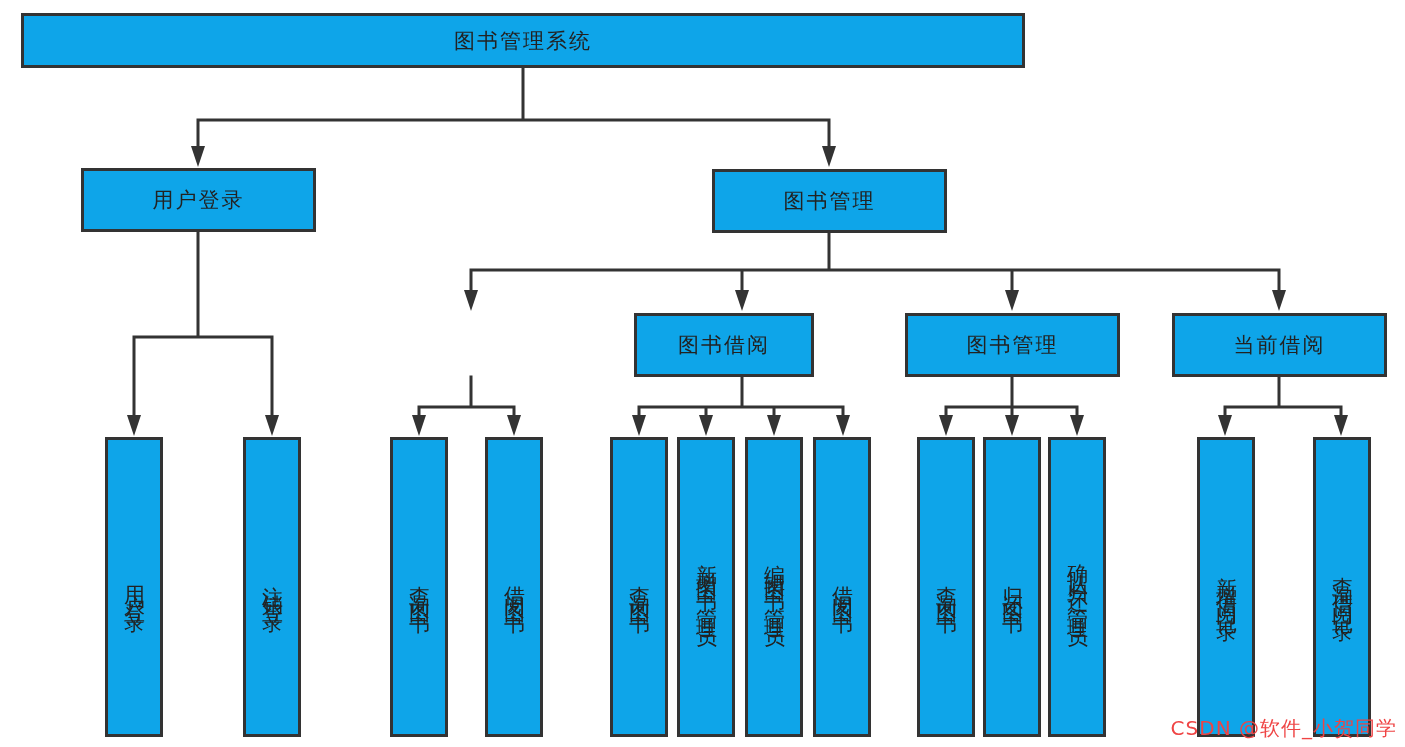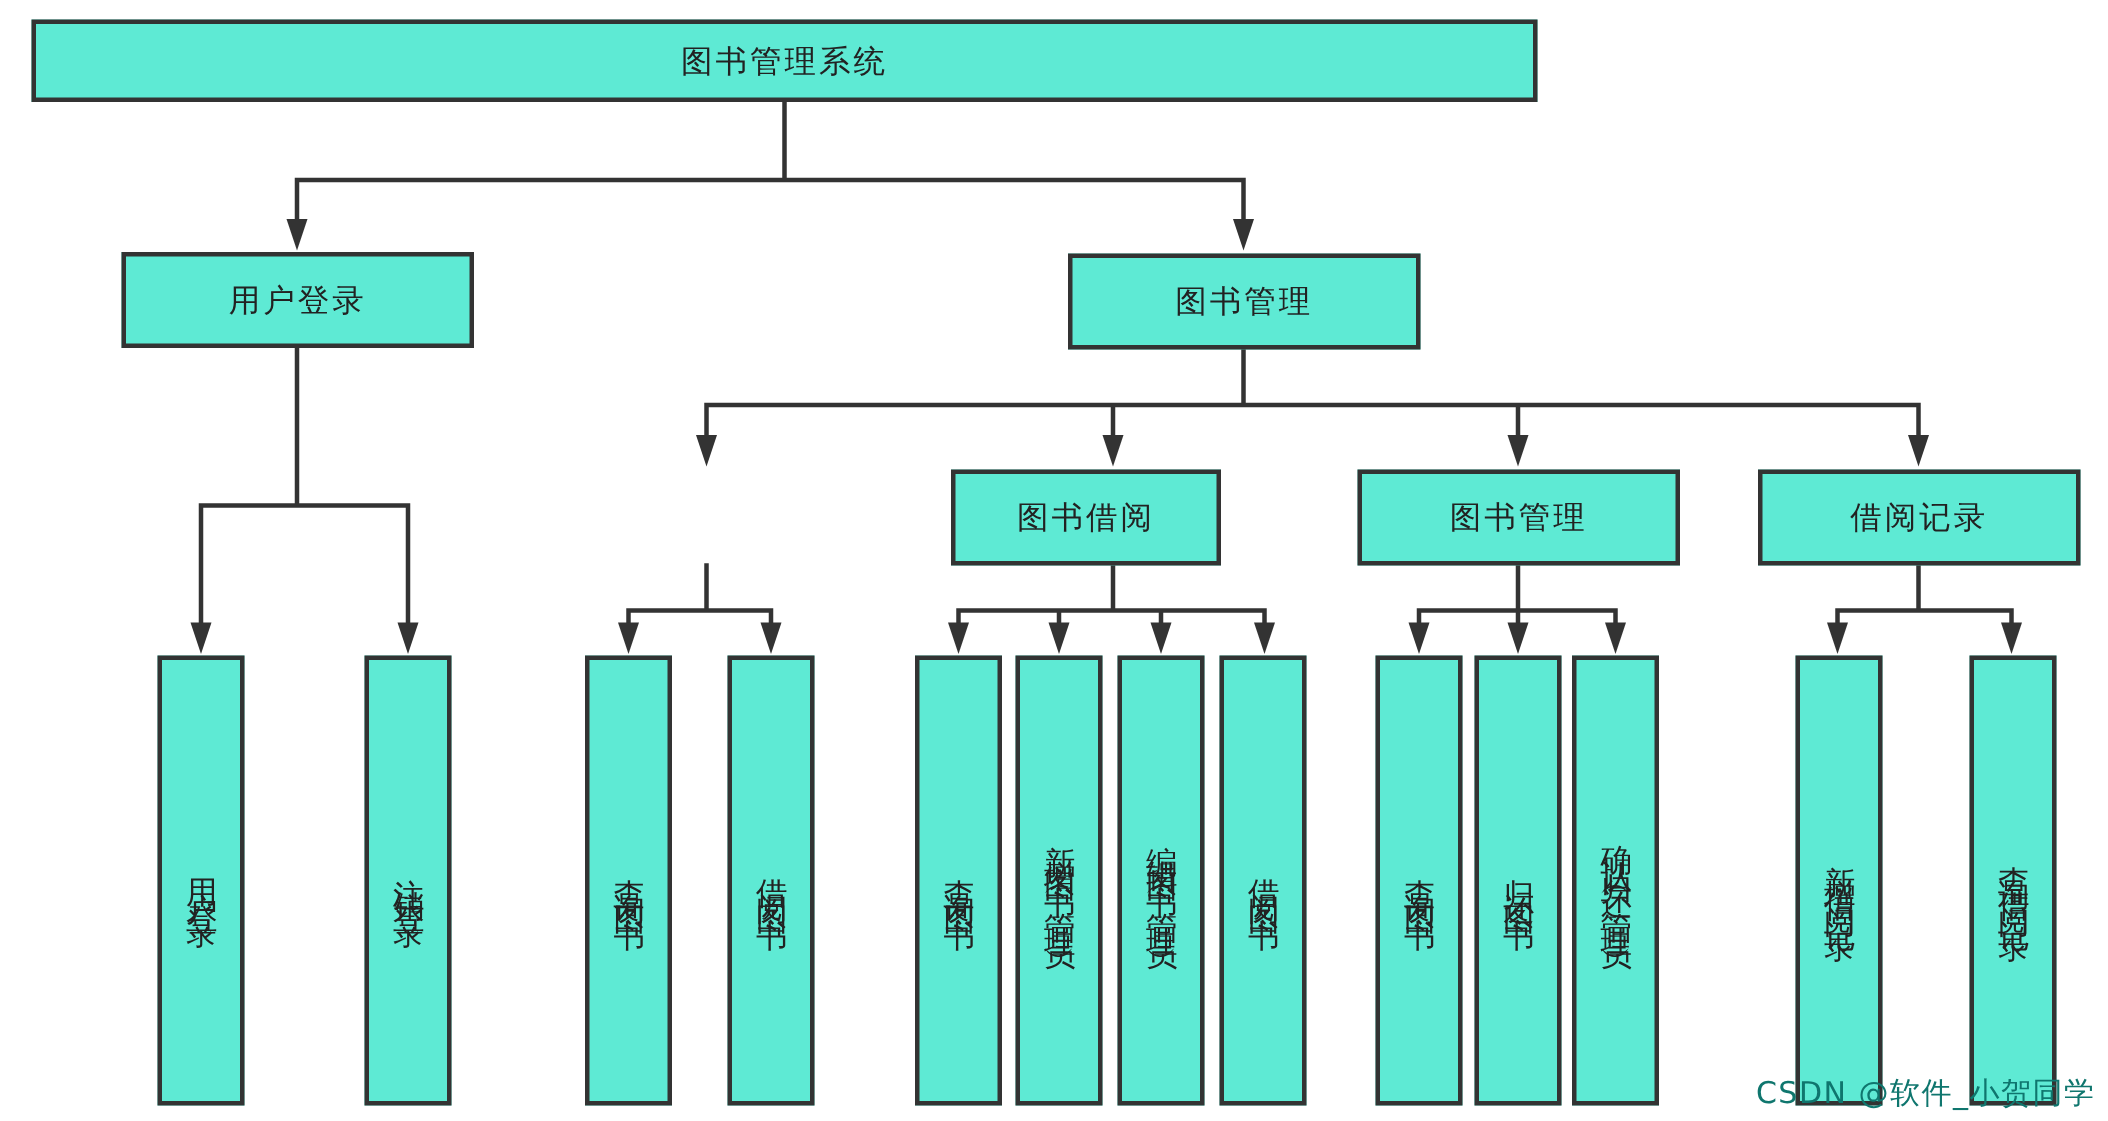--- a/index.html
+++ b/index.html
@@ -13,21 +13,21 @@
   }
   .connectors {
     position: absolute;
     left: 0; top: 0;
     pointer-events: none;
   }
   .box {
     position: absolute;
     box-sizing: border-box;
     border: 3px solid #333333;
-    background: #5eead4;
+    background: #0ea5e9;
     display: flex;
     align-items: center;
     justify-content: center;
     color: #222222;
   }
   .hbox span {
     font-size: 21px;
     letter-spacing: 2px;
     white-space: nowrap;
   }
@@ -37,21 +37,21 @@
     font-size: 21px;
     letter-spacing: 9px;
     line-height: 1;
     white-space: nowrap;
   }
   .watermark {
     position: absolute;
     right: 8px;
     bottom: 5px;
     font-size: 20px;
-    color: #0f766e;
+    color: #ef4444;
     letter-spacing: 1px;
     white-space: nowrap;
     margin-left: 20px;
   }
 </style>
 </head>
 <body>
 
 <div class="stage">
 
@@ -108,21 +108,21 @@
     <span>图书管理</span>
   </div>
 
   <div class="box hbox" style="left:634px;top:313px;width:180px;height:64px">
     <span>图书借阅</span>
   </div>
   <div class="box hbox" style="left:905px;top:313px;width:215px;height:64px">
     <span>图书管理</span>
   </div>
   <div class="box hbox" style="left:1172px;top:313px;width:215px;height:64px">
-    <span>借阅记录</span>
+    <span>当前借阅</span>
   </div>
 
   <div class="box vbox" style="left:105px;top:437px;width:58px;height:300px">
     <span>用户登录</span>
   </div>
   <div class="box vbox" style="left:243px;top:437px;width:58px;height:300px">
     <span>注销登录</span>
   </div>
 
   <div class="box vbox" style="left:390px;top:437px;width:58px;height:300px">

